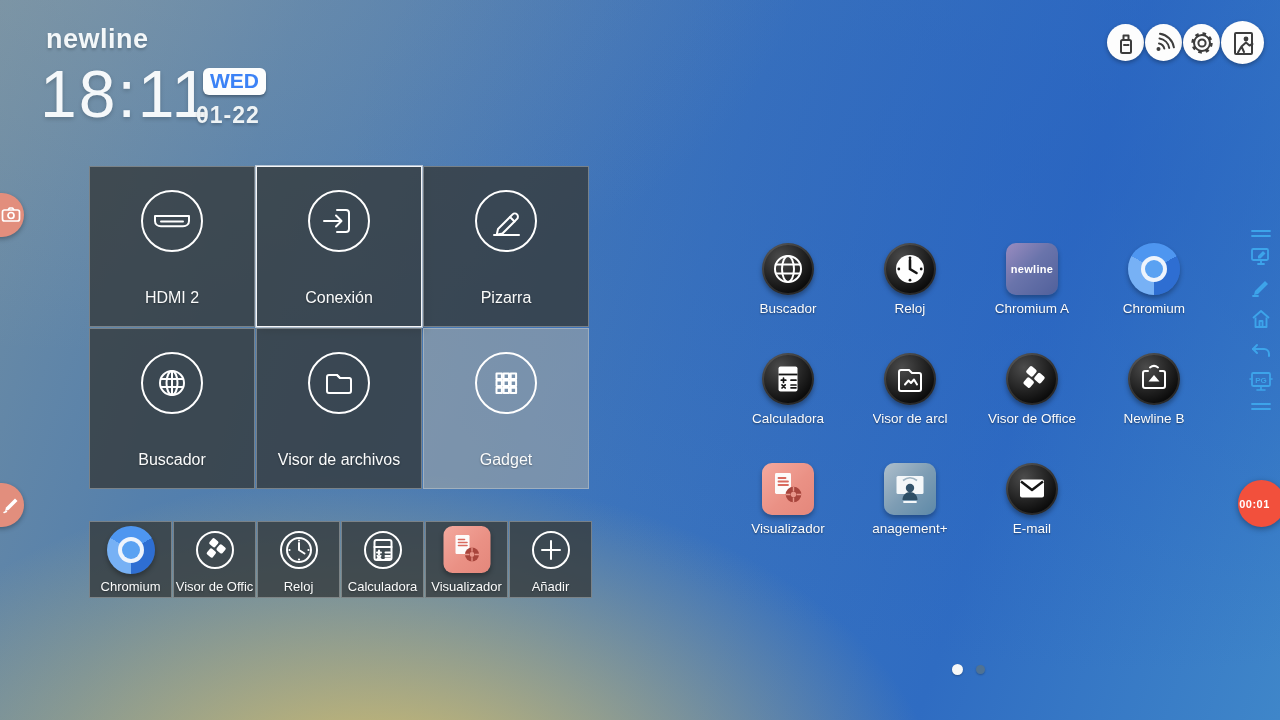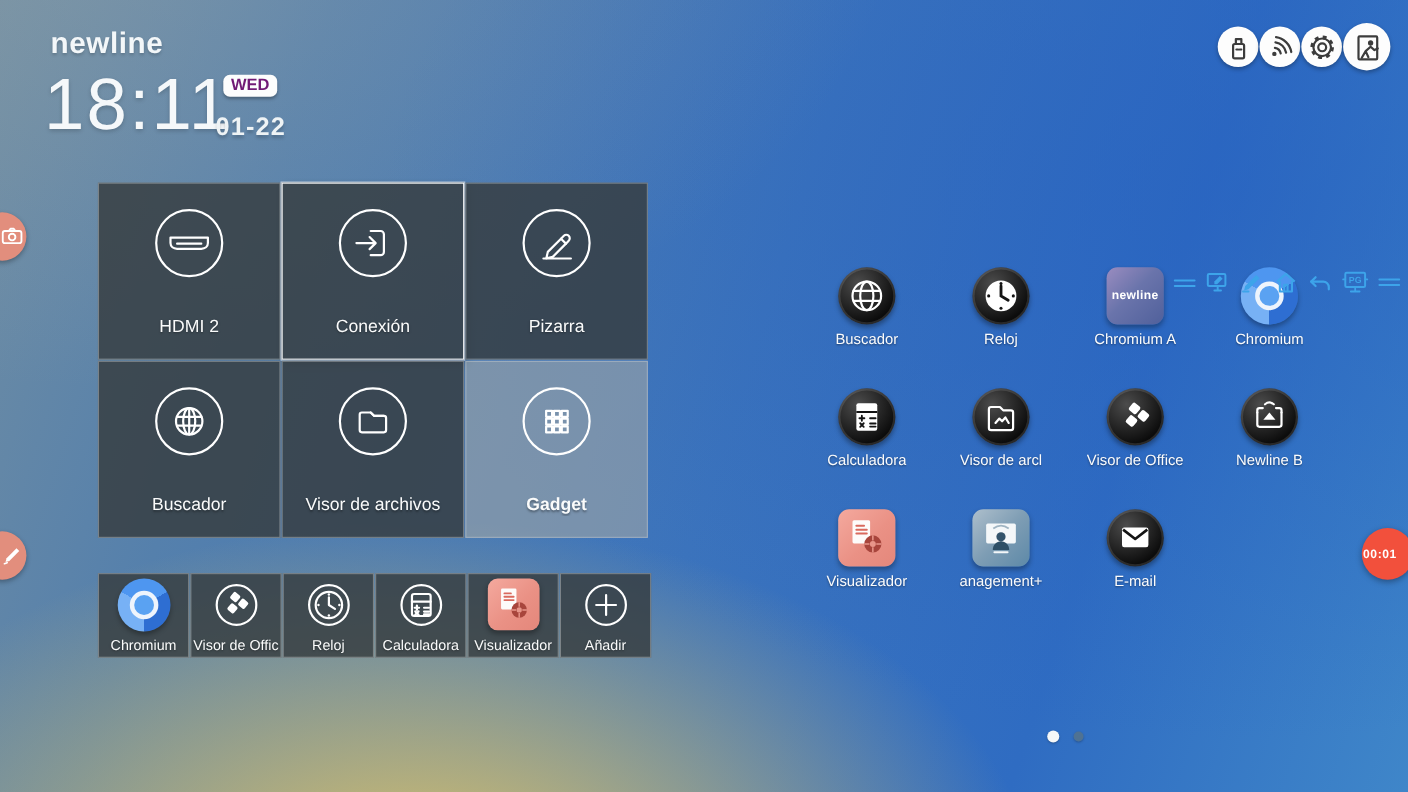--- a/index.html
+++ b/index.html
@@ -12,33 +12,33 @@
       radial-gradient(1300px 800px at 8% -12%, rgba(160,170,170,0.35), rgba(160,170,170,0) 55%),
       radial-gradient(1200px 760px at 88% 25%, rgba(38,96,192,0.55), rgba(38,96,192,0) 65%),
       linear-gradient(108deg, #6f8da3 0%, #5580ac 20%, #3c74bc 52%, #2f6cc2 76%, #3f86c9 100%);
   }
   svg { display:block; }
   .g { stroke:#fff; fill:none; stroke-width:2; stroke-linecap:round; stroke-linejoin:round; }
 
   
   .logo { position:absolute; left:46px; top:24px; color:#f3f7f9; font-size:27px; font-weight:700; letter-spacing:0.5px; text-shadow:0 2px 3px rgba(0,0,0,0.2); }
   .time { position:absolute; left:40px; top:56px; color:#f5f8fa; font-size:66px; font-weight:400; letter-spacing:2px; text-shadow:0 2px 4px rgba(0,0,0,0.18); }
-  .daybadge { position:absolute; left:203px; top:68px; background:#fcfdfd; color:#701a75; font-size:15px; font-weight:700; padding:1px 7px 2px; border-radius:6px; box-shadow:0 2px 3px rgba(0,0,0,0.3); }
+  .daybadge { position:absolute; left:203px; top:68px; background:#fcfdfd; color:#3b82f6; font-size:21px; font-weight:700; padding:1px 7px 2px; border-radius:6px; box-shadow:0 2px 3px rgba(0,0,0,0.3); }
   .date { position:absolute; left:196px; top:102px; color:#eef3f5; font-size:23px; font-weight:700; letter-spacing:1px; text-shadow:0 2px 3px rgba(0,0,0,0.2); }
 
   
   .statusbar { position:absolute; top:21px; right:16px; display:flex; align-items:center; gap:1px; }
   .stbtn { width:37px; height:37px; border-radius:50%; background:#fdfdfd; display:flex; align-items:center; justify-content:center; box-shadow:0 2px 4px rgba(0,0,0,0.3); }
   .stbtn.big { width:43px; height:43px; }
   .sg { stroke:#3c3c3c; fill:none; stroke-width:2; stroke-linecap:round; stroke-linejoin:round; }
 
   
   .main-grid { position:absolute; left:89px; top:166px; display:grid; grid-template-columns:repeat(3,166px); grid-auto-rows:161px; gap:1px; }
   .tile { position:relative; background:rgba(54,60,62,0.82); border:1px solid rgba(215,218,218,0.4); }
-  .tile.light { background:rgba(168,170,164,0.55);font-weight:bold; }
+  .tile.light { background:rgba(168,170,164,0.55); }
   .tile.selected { border:1px solid rgba(255,255,255,0.95); box-shadow:0 0 0 1px rgba(255,255,255,0.55), 3px 4px 8px rgba(0,0,0,0.28); }
   .tile .ticon { position:absolute; left:50%; top:22px; transform:translateX(-50%); }
   .tile .tlabel { position:absolute; left:0; right:0; top:122px; text-align:center; color:#fafbfb; font-size:16px; text-shadow:0 1px 2px rgba(0,0,0,0.35); white-space:nowrap; overflow:hidden; }
 
   
   .dock { position:absolute; left:89px; top:521px; display:grid; grid-template-columns:repeat(6,83px); grid-auto-rows:77px; gap:1px; }
   .dtile { position:relative; background:rgba(54,60,62,0.82); border:1px solid rgba(215,218,218,0.4); }
   .dtile .dicon { position:absolute; left:50%; top:4px; transform:translateX(-50%); }
   .dtile .dlabel { position:absolute; left:1px; right:1px; bottom:3px; text-align:center; color:#fafbfb; font-size:13px; text-shadow:0 1px 2px rgba(0,0,0,0.35); white-space:nowrap; overflow:hidden; }
 
@@ -55,21 +55,21 @@
   .sq.mgmt { background:linear-gradient(135deg,#aebfcc 0%, #7e9db4 50%, #5d89a8 100%); }
 
   
   .chromium { position:relative; width:52px; height:52px; border-radius:50%;
     background:conic-gradient(from -60deg, #4e96f0 0 120deg, #2e6ed2 120deg 240deg, #77b1f5 240deg 360deg); box-shadow:0 3px 5px rgba(0,0,0,0.3); }
   .chromium.small { width:48px; height:48px; }
   .chromium .ring { position:absolute; left:50%; top:50%; width:26px; height:26px; transform:translate(-50%,-50%); border-radius:50%; background:#eef4fc; }
   .chromium .core { position:absolute; left:50%; top:50%; width:18px; height:18px; transform:translate(-50%,-50%); border-radius:50%; background:#5aa2f2; }
 
   
-  .sidebar { position:absolute; right:6px; top:244px; display:flex; align-items:center; gap:7px; }
+  .sidebar { position:absolute; right:6px; top:228px; display:flex; flex-direction:column; align-items:center; gap:7px; }
 
   
   .float-cam, .float-pen { position:absolute; left:-20px; width:44px; height:44px; border-radius:50%; background:#e28e7d; box-shadow:0 2px 5px rgba(0,0,0,0.3); display:flex; align-items:center; justify-content:center; }
   .float-cam { top:193px; }
   .float-pen { top:483px; }
   .timer { position:absolute; left:1238px; top:480px; width:47px; height:47px; border-radius:50%; background:#f2503c; box-shadow:0 2px 6px rgba(0,0,0,0.35); display:flex; align-items:center; justify-content:center; color:#fff; font-size:11px; font-weight:700; letter-spacing:0.5px; }
 
   
   .pager { position:absolute; left:952px; top:664px; display:flex; align-items:center; gap:13px; }
   .dot { width:11px; height:11px; border-radius:50%; background:#f6f8f8; box-shadow:0 1px 2px rgba(0,0,0,0.25); }

